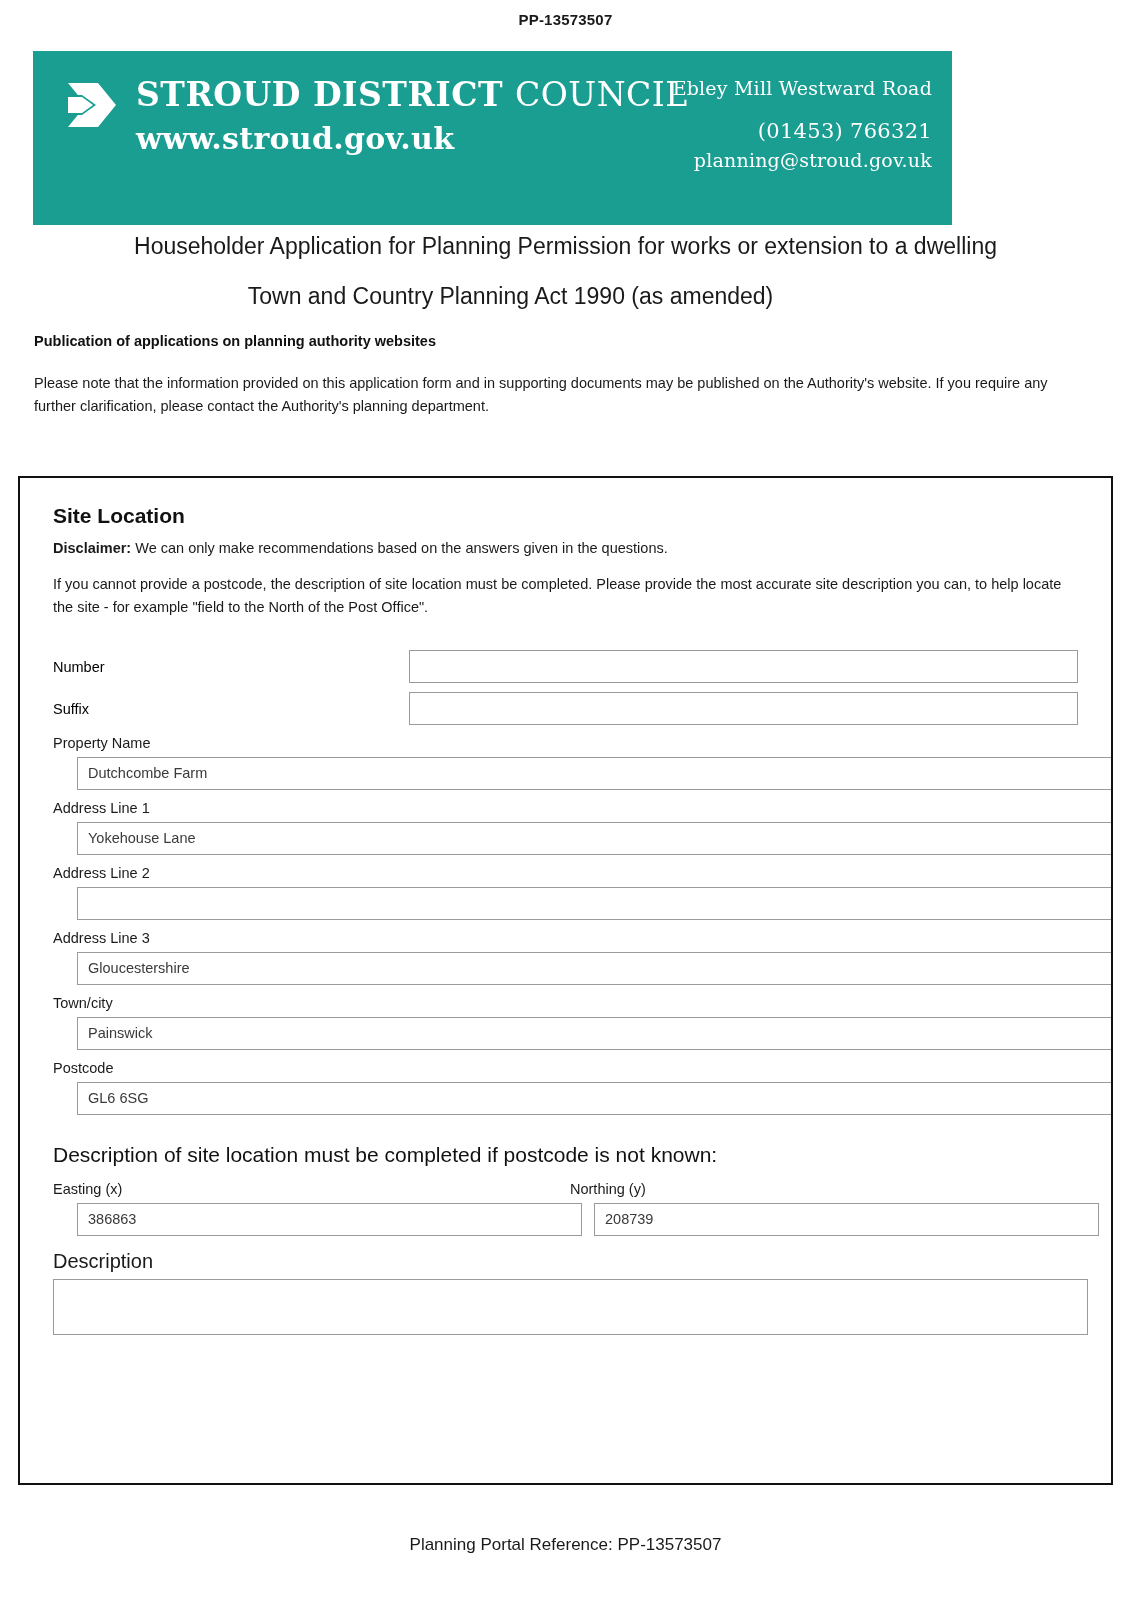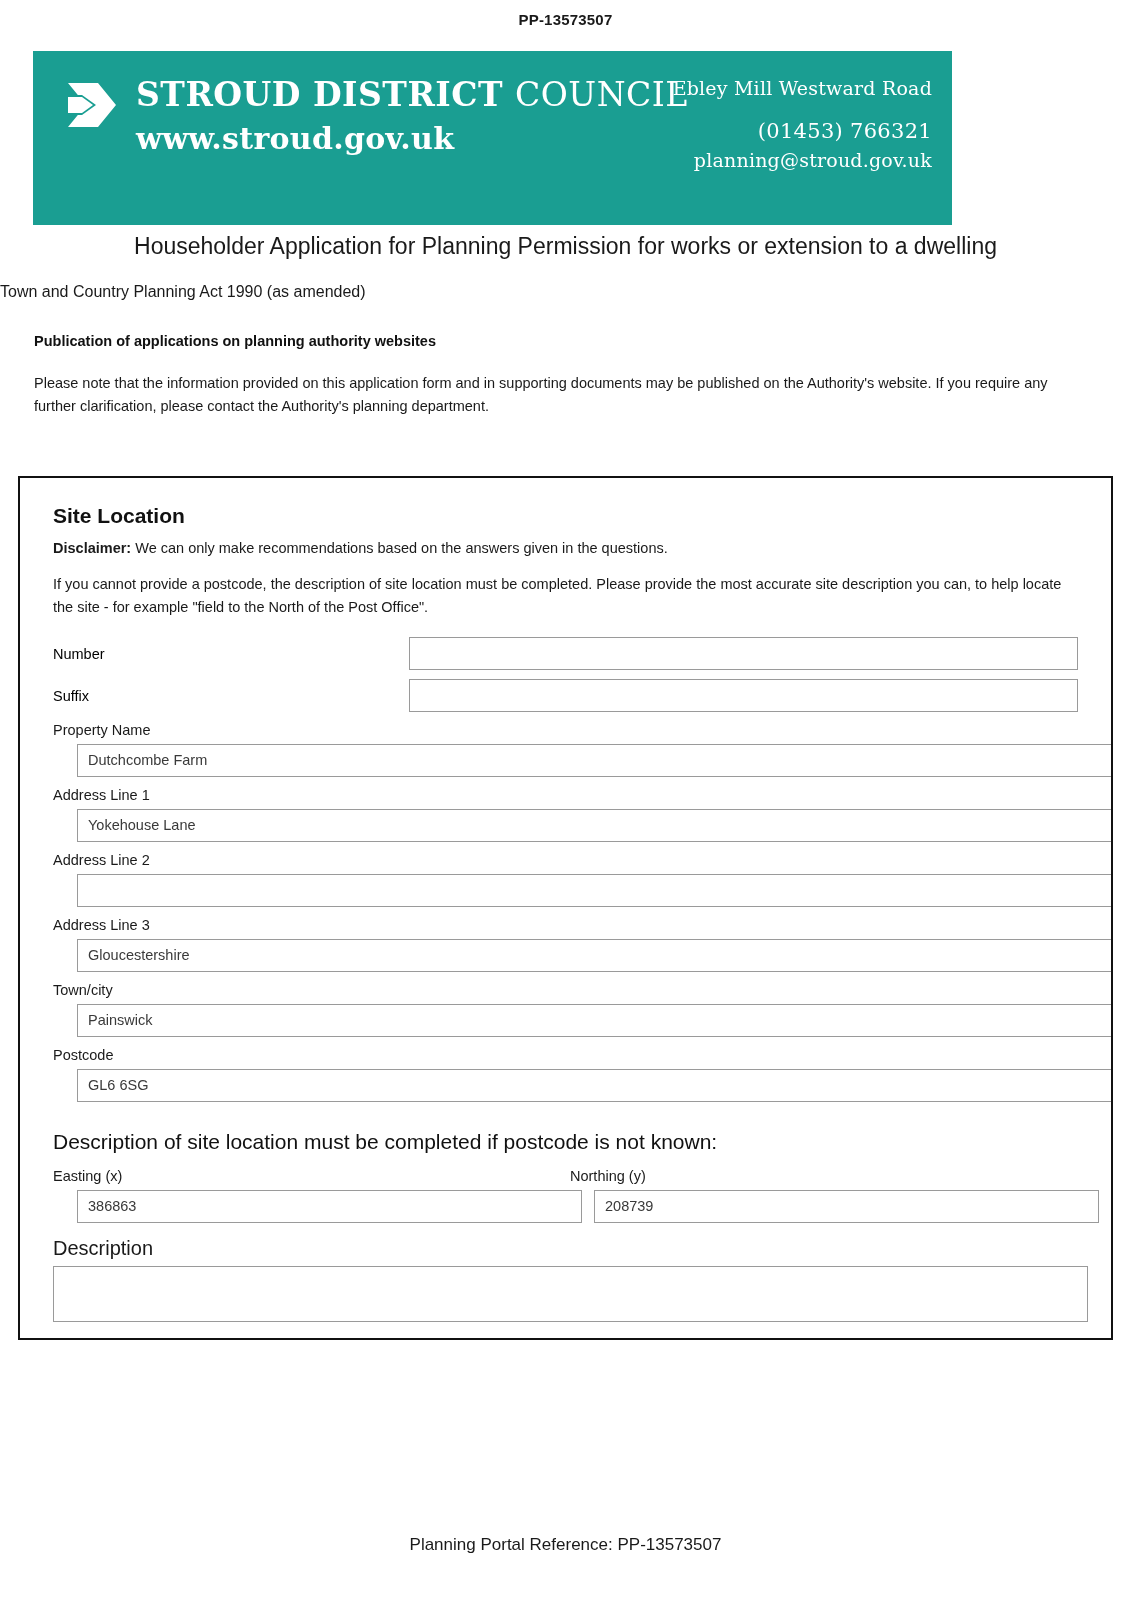--- a/index.html
+++ b/index.html
@@ -107,22 +107,22 @@
     width: 1131px;
     text-align: center;
     font-size: 23px;
     color: #1a1a1a;
   }
   .title-sub {
     position: absolute;
     left: 0;
     top: 283px;
     width: 1021px;
-    text-align: left;
-    font-size: 16px;
+    text-align: center;
+    font-size: 23px;
     color: #1a1a1a;
   }
 
   .pub-heading {
     position: absolute;
     left: 34px;
     top: 333px;
     font-size: 14.5px;
     font-weight: bold;
     color: #111111;
@@ -136,21 +136,21 @@
     line-height: 23px;
     color: #1a1a1a;
   }
 
   
   .form-box {
     position: absolute;
     left: 18px;
     top: 476px;
     width: 1095px;
-    height: 864px;
+    height: 1009px;
     border: 2px solid #111111;
     background: #ffffff;
     overflow: hidden;
   }
   .box-inner {
     padding: 22px 33px 0 33px;
   }
   .section-title {
     font-size: 21px;
     font-weight: bold;
@@ -160,21 +160,21 @@
   .disclaimer {
     font-size: 14.5px;
     color: #1a1a1a;
     margin-bottom: 17px;
   }
   .disclaimer b { font-weight: bold; }
   .helptext {
     font-size: 14.5px;
     line-height: 23px;
     color: #1a1a1a;
-    margin-bottom: 18px;
+    margin-bottom: 31px;
     width: 1028px;
   }
 
   
   .row-inline {
     display: flex;
     align-items: center;
     margin-bottom: 9px;
   }
   .row-inline .lbl {

